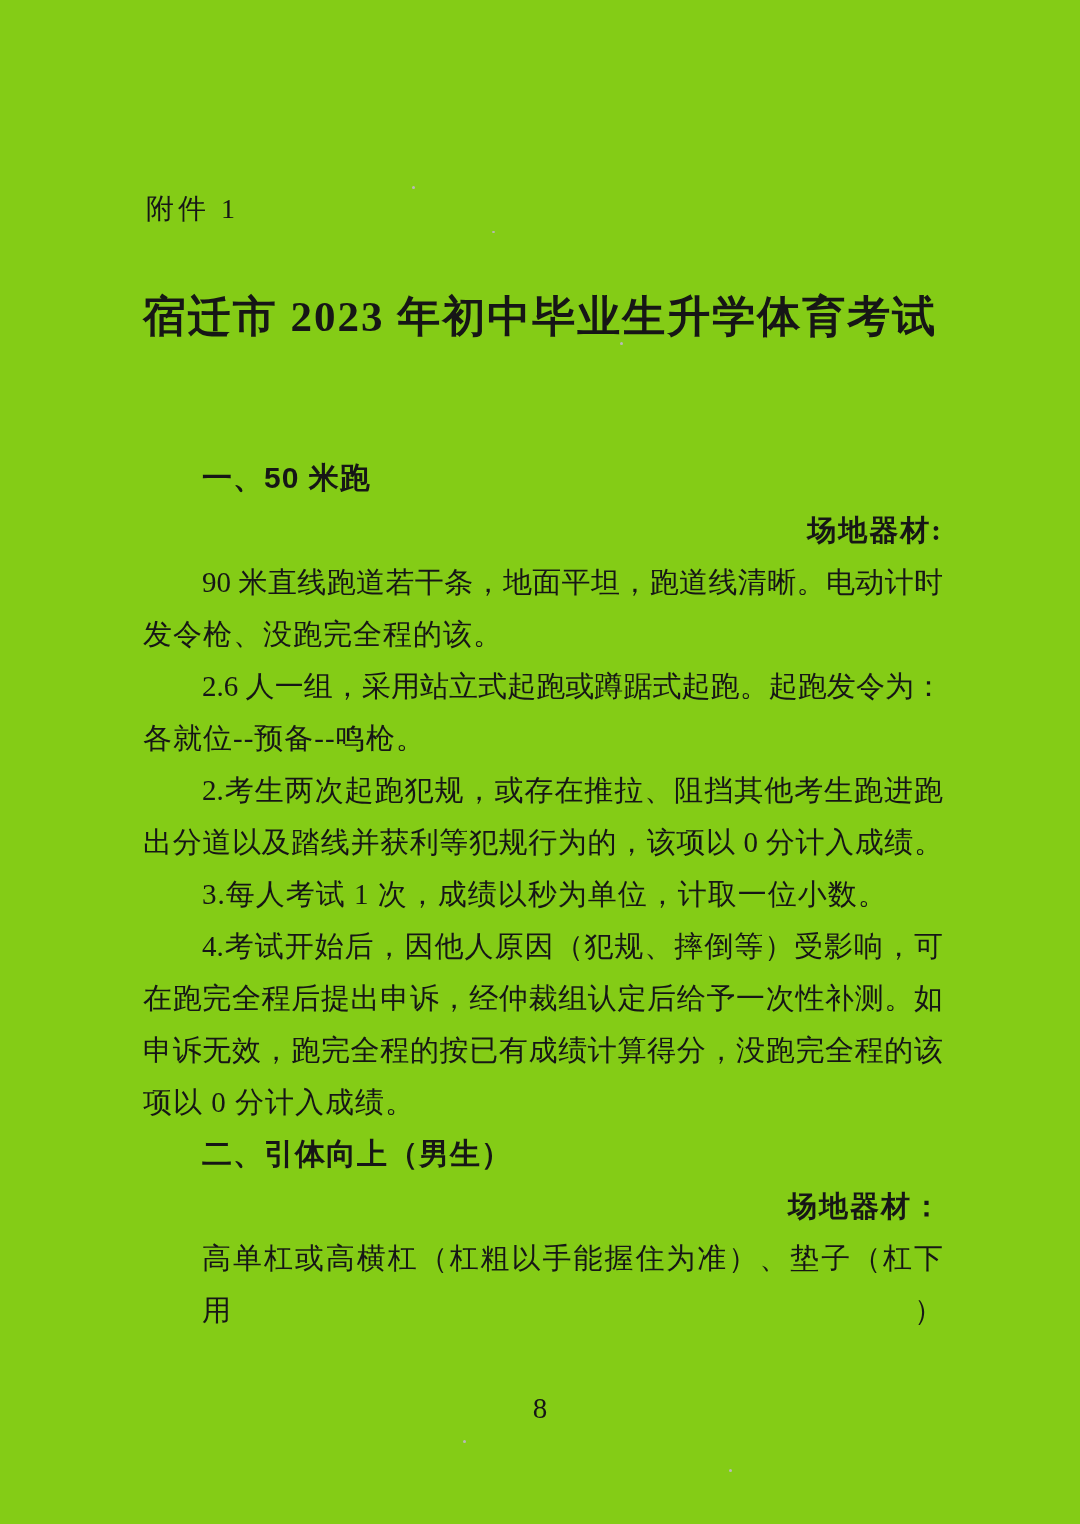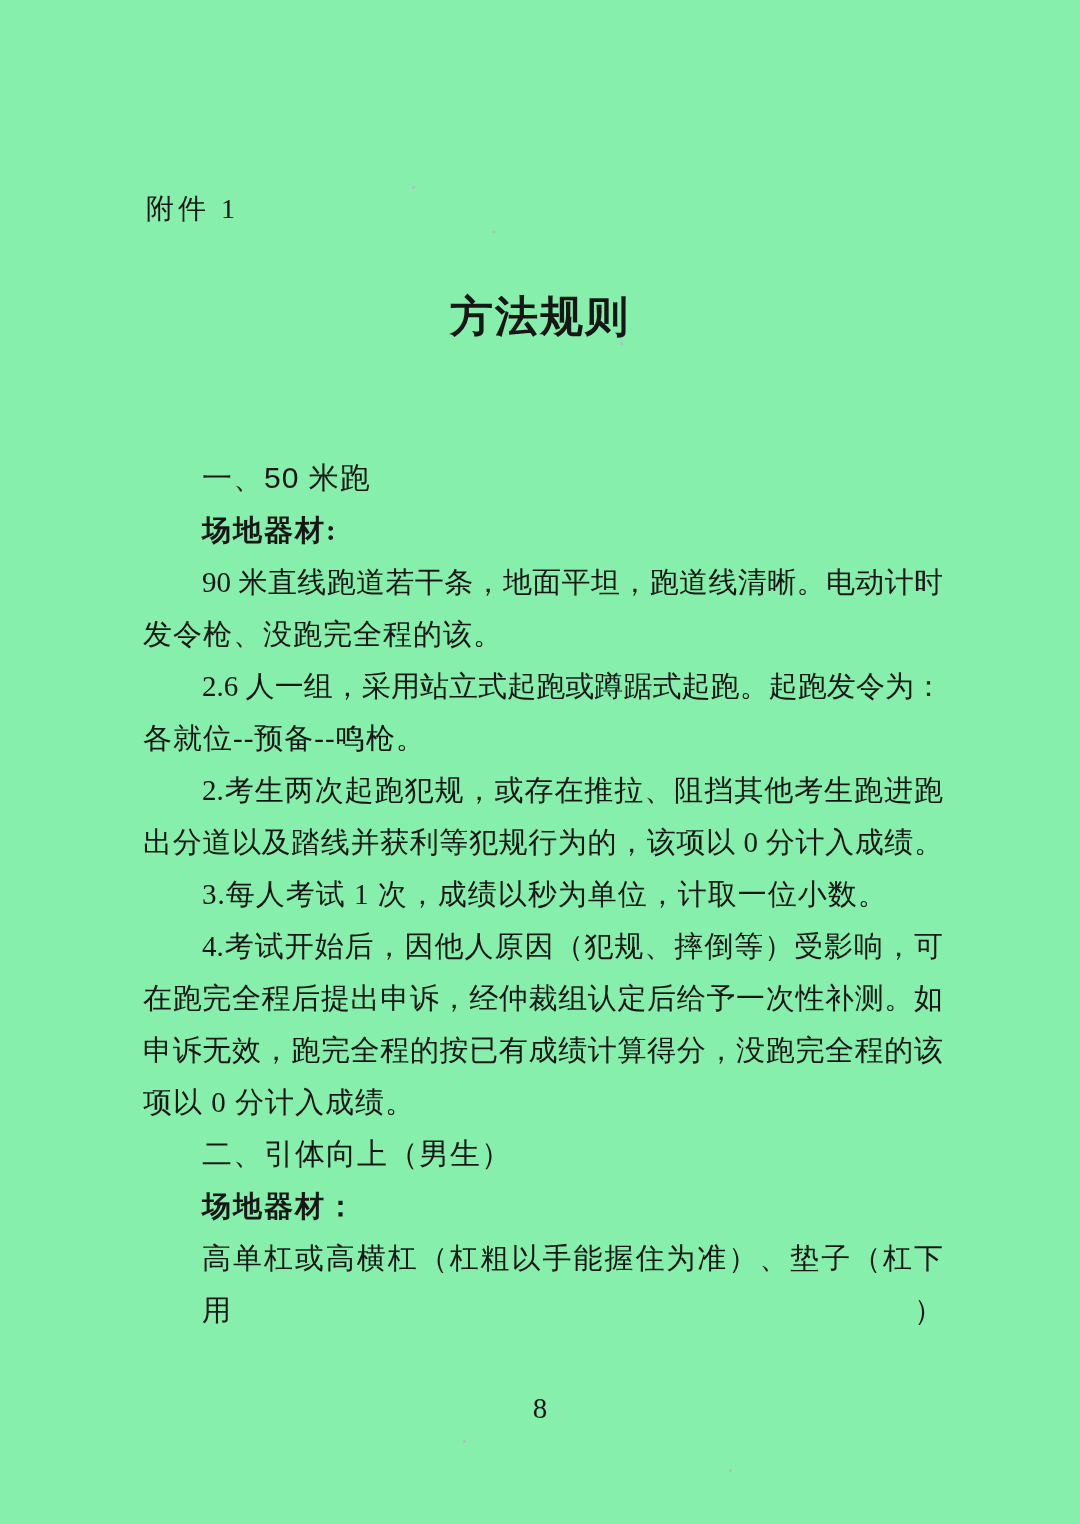--- a/index.html
+++ b/index.html
@@ -5,21 +5,21 @@
   html, body {
     margin: 0;
     padding: 0;
     background: #e8e8e8;
   }
   .page {
     position: relative;
     width: 1080px;
     height: 1524px;
     margin: 0 auto;
-    background: #86efac;
+    background: #84cc16;
     color: #161616;
     font-family: "Liberation Serif", "DejaVu Serif", serif;
     overflow: hidden;
   }
   
   .speck { position: absolute; background: #b9b9b9; border-radius: 50%; }
 
   .attachment-label {
     position: absolute;
     left: 146px;
@@ -55,48 +55,49 @@
   }
   .line.indent1 { padding-left: 59px; }
   .line.fill {
     white-space: normal;
     text-align: justify;
     text-align-last: justify;
     letter-spacing: 0;
   }
   .line.heading {
     font-family: "Liberation Sans", "DejaVu Sans", sans-serif;
-    font-weight: normal;
+    font-weight: bold;
     font-size: 30px;
     padding-left: 59px;
     letter-spacing: 1px;
   }
   .line.label {
     font-weight: bold;
     letter-spacing: 2px;
+    text-align: right;
   }
 
   .page-number {
     position: absolute;
     left: 0;
     right: 0;
     top: 1392px;
     text-align: center;
     font-size: 29px;
   }
 </style>
 </head>
 <body>
 
 <div class="page">
 
   <div class="attachment-label">附件 1</div>
 
   <div class="doc-title">
-    <div>方法规则</div>
+    <div>宿迁市 2023 年初中毕业生升学体育考试</div>
   </div>
 
   <div class="content">
     <div class="line heading">一、50 米跑</div>
     <div class="line label indent1">场地器材:</div>
     <div class="line indent1 fill">90 米直线跑道若干条，地面平坦，跑道线清晰。电动计时</div>
     <div class="line">发令枪、没跑完全程的该。</div>
     <div class="line indent1 fill">2.6 人一组，采用站立式起跑或蹲踞式起跑。起跑发令为：</div>
     <div class="line">各就位--预备--鸣枪。</div>
     <div class="line indent1 fill">2.考生两次起跑犯规，或存在推拉、阻挡其他考生跑进跑</div>

